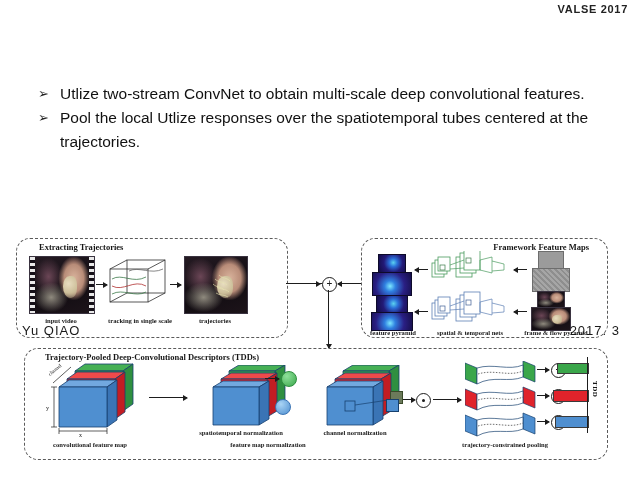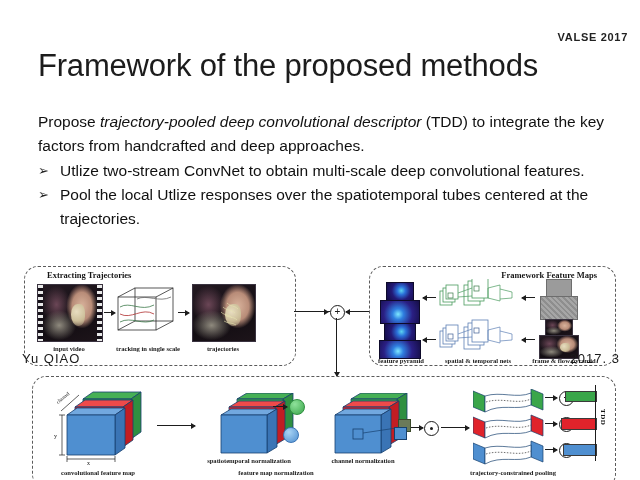--- a/index.html
+++ b/index.html
@@ -1,31 +1,31 @@
 <!DOCTYPE html>
 <html><head>
 <meta charset="utf-8">
 <style>
   html,body{margin:0;padding:0;background:#fff;}
   body{width:640px;height:480px;overflow:hidden;font-family:"Liberation Sans",sans-serif;color:#1a1a1a;}
-  #slide{position:relative;width:640px;height:340px;background:#fff;margin-top:28px;}
+  #slide{position:relative;width:640px;height:340px;background:#fff;}
 
   .valse{position:absolute;right:12px;top:3px;font-size:11px;letter-spacing:.7px;color:#222;font-weight:600;}
 
   .title{position:absolute;left:38px;top:20px;font-size:31px;line-height:36px;font-weight:400;color:#1c1c1c;letter-spacing:-.2px;}
 
   .body-text{position:absolute;left:38px;top:82px;width:580px;font-size:15.5px;line-height:24px;color:#111;}
   .para{margin:0 0 1px 0;}
   .para .it{font-style:italic;}
   .bul{display:flex;margin:0;padding:0;}
   .bul .mk{width:22px;flex:0 0 22px;font-size:13px;line-height:24px;color:#222;}
   .bul .tx{flex:1;}
 
   
-  .figure{position:absolute;left:24px;top:236px;width:590px;height:226px;}
+  .figure{position:absolute;left:16px;top:236px;width:590px;height:226px;}
   .panel{position:absolute;border:1px dashed #5a5a5a;border-radius:14px;background:#fff;}
   .panel-title{position:absolute;font-family:"Liberation Serif",serif;font-weight:700;font-size:8.5px;color:#161616;white-space:nowrap;}
   .cap{position:absolute;font-family:"Liberation Serif",serif;font-weight:700;font-size:6.6px;color:#1a1a1a;white-space:nowrap;text-align:center;}
 
   
   #panelA{left:0;top:2px;width:270px;height:98px;}
   #panelB{left:345px;top:2px;width:245px;height:98px;}
   #panelC{left:8px;top:112px;width:582px;height:110px;}
 
   .vidframe{position:absolute;background:#151018;border:1px solid #3a3340;overflow:hidden;}
@@ -73,24 +73,22 @@
   .footL{position:absolute;left:22px;bottom:2px;font-size:13px;color:#1a1a1a;letter-spacing:1px;}
   .footR{position:absolute;right:20px;bottom:2px;font-size:13px;color:#1a1a1a;letter-spacing:1px;}
 </style>
 </head>
 <body>
 
 <div id="slide">
 
   <div class="valse">VALSE  2017</div>
 
-  <div class="title">Framework of the proposed methods</div>
 
   <div class="body-text">
-    <p class="para"><span>Propose </span><span class="it">trajectory-pooled deep convolutional descriptor</span><span> (TDD) to integrate the key factors from handcrafted and deep approaches.</span></p>
     <div class="bul">
       <span class="mk">➢</span>
       <span class="tx">Utlize two-stream ConvNet to obtain multi-scale deep convolutional features.</span>
     </div>
     <div class="bul">
       <span class="mk">➢</span>
       <span class="tx">Pool the local Utlize responses over the spatiotemporal tubes centered at the trajectories.</span>
     </div>
   </div>
 
@@ -222,20 +220,21 @@
     </div>
 
     <div class="plainline" style="left:270px;top:47px;width:36px;height:1px;"></div>
     <div class="plainline" style="left:322px;top:47px;width:23px;height:1px;"></div>
     <div class="arrow" style="left:292px;top:47px;width:12px;"></div>
     <div class="arrowL" style="left:322px;top:47px;width:12px;"></div>
     <div class="plus" style="left:306px;top:41px;">+</div>
     <div class="arrowD" style="left:312px;top:54px;height:58px;"></div>
 
     <div class="panel" id="panelC">
+      <div class="panel-title" style="left:20px;top:3px;">Trajectory-Pooled Deep-Convolutional Descriptors (TDDs)</div>
 
       <svg style="position:absolute;left:14px;top:14px;" width="98" height="74" viewBox="0 0 98 74">
         <g stroke="#17406e" stroke-width="0.8">
           <polygon points="36,8 84,8 94,1 46,1" fill="#46b055"></polygon>
             <polygon points="84,8 84,48 94,41 94,1" fill="#2f8f40"></polygon>
             <polygon points="36,8 84,8 84,48 36,48" fill="#3aa64a"></polygon>
           <polygon points="28,16 76,16 86,9 38,9" fill="#ef4a4a"></polygon>
             <polygon points="76,16 76,56 86,49 86,9" fill="#c21d23"></polygon>
             <polygon points="28,16 76,16 76,56 28,56" fill="#e0232b"></polygon>
           <polygon points="20,24 68,24 78,17 30,17" fill="#72a8df"></polygon>

